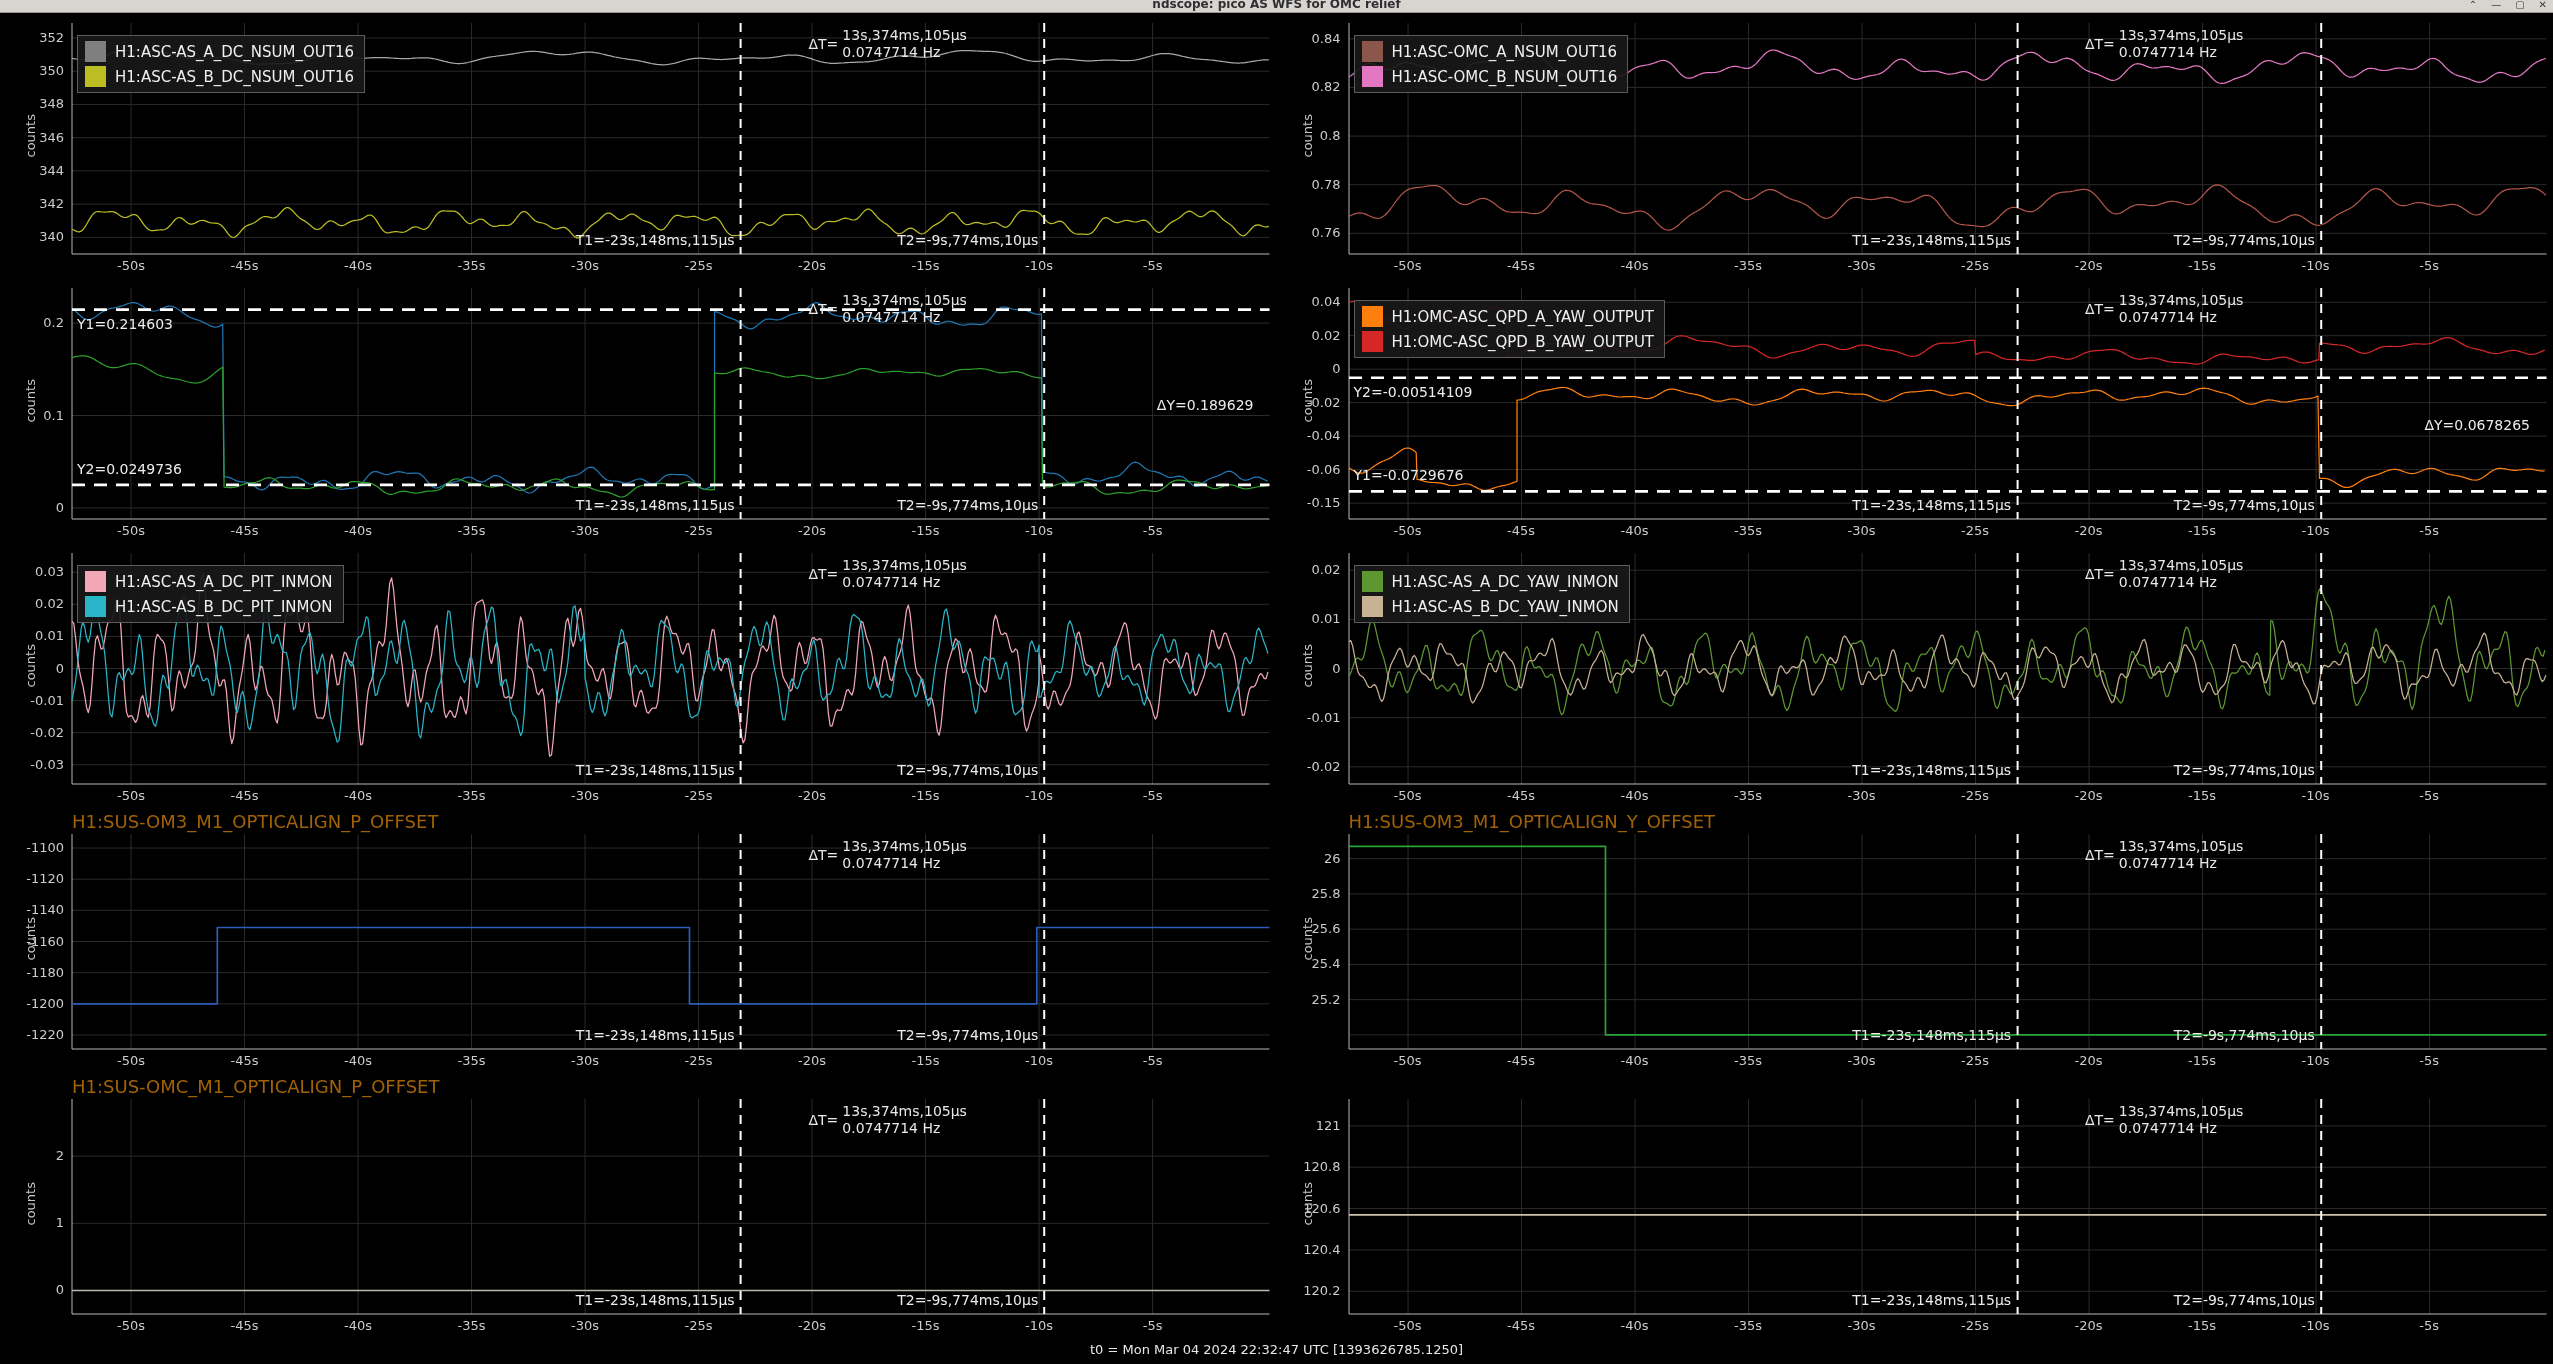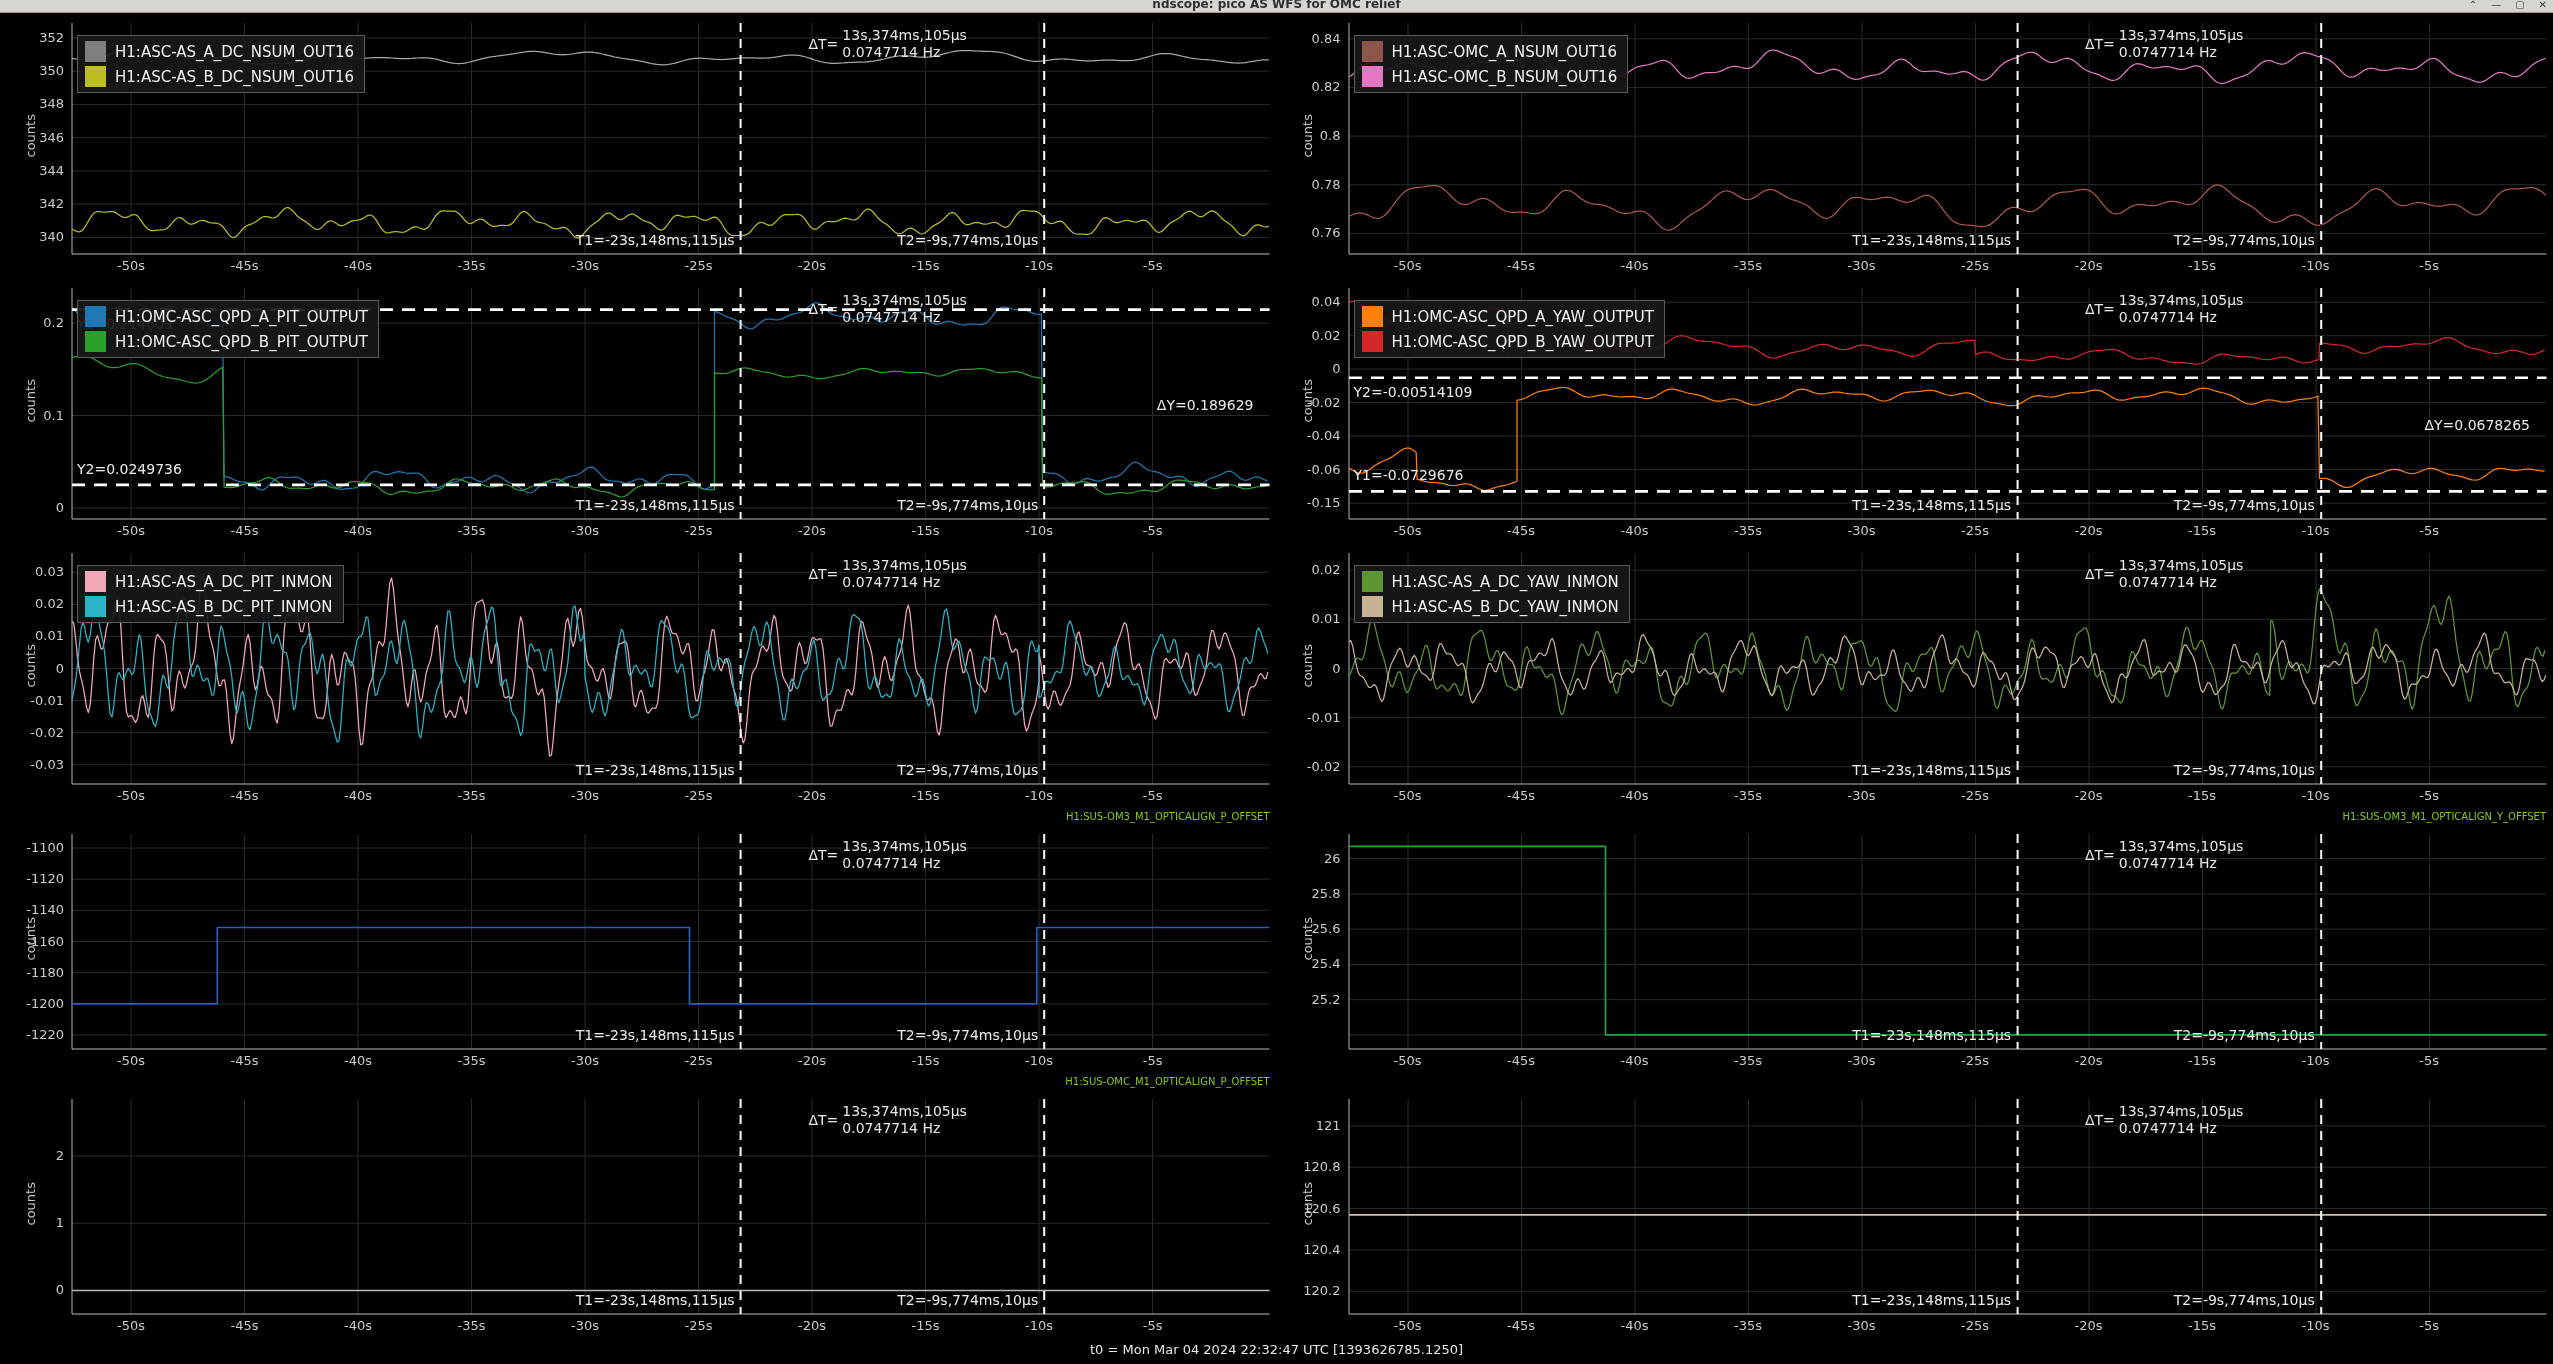--- a/index.html
+++ b/index.html
@@ -12,21 +12,21 @@
   #win-controls span{font-size:10px;color:#3a3a3a;line-height:13px;cursor:default;}
   #stage{position:absolute;left:0;top:0;width:2553px;height:1364px;}
   #statusbar{position:absolute;left:0;top:1338px;width:2553px;height:26px;background:#000;}
   #statusbar .t0{width:100%;text-align:center;font-size:13px;color:#e8e8e8;line-height:24px;}
   .plot-cell{position:absolute;background:#000;}
   .plot-cell svg{position:absolute;left:0;top:0;}
   .ovl{position:absolute;color:#cccccc;font-size:13px;white-space:nowrap;}
   .ytick{text-align:right;width:56px;line-height:14px;}
   .xtick{text-align:center;width:70px;line-height:14px;}
   .ylab{transform:rotate(-90deg);transform-origin:center;font-size:13px;color:#c8c8c8;}
-  .ptitle{text-align:right;color:#84cc16;font-size:10px;}
+  .ptitle{text-align:left;color:#a16207;font-size:18px;}
   .legend{position:absolute;background:rgba(24,24,24,0.92);border:1px solid #5c5c5c;
     padding:5px 10px 5px 7px;display:flex;flex-direction:column;gap:4px;z-index:5;}
   .legend-item{display:flex;align-items:center;gap:9px;}
   .legend-swatch{width:21px;height:21px;display:inline-block;}
   .legend-label{color:#f0f0f0;font-size:15px;}
   .dt-ann{display:flex;align-items:center;gap:4px;color:#e8e8e8;font-size:14px;z-index:4;}
   .dt-lines{display:flex;flex-direction:column;line-height:17px;}
   .cur-lab{color:#ececec;font-size:14px;z-index:4;}
   .right-align{text-align:right;}
 </style>
@@ -211,30 +211,20 @@
           <div class="dt-lines">
             <span>13s,374ms,105μs</span>
             <span>0.0747714 Hz</span>
           </div>
         </div>
         <div class="ovl cur-lab right-align" style="left: 476.6px; top: 219px; width: 258px;">T1=-23s,148ms,115μs</div>
         <div class="ovl cur-lab right-align" style="left: 780.211px; top: 219px; width: 258px;">T2=-9s,774ms,10μs</div>
         <div class="ovl cur-lab" style="left: 77px; top: 37.6188px;">Y1=0.214603</div>
         <div class="ovl cur-lab" style="left: 77px; top: 182.836px;">Y2=0.0249736</div>
         <div class="ovl cur-lab right-align" style="left: 1053.5px; top: 118.57px; width: 200px;">ΔY=0.189629</div>
-        <div class="legend" style="left: 77px; top: 22px;">
-          <div class="legend-item">
-            <span class="legend-swatch" style="background: rgb(31, 119, 180);"></span>
-            <span class="legend-label">H1:OMC-ASC_QPD_A_PIT_OUTPUT</span>
-          </div>
-          <div class="legend-item">
-            <span class="legend-swatch" style="background: rgb(44, 160, 44);"></span>
-            <span class="legend-label">H1:OMC-ASC_QPD_B_PIT_OUTPUT</span>
-          </div>
-        </div>
       </div>
       <div class="plot-cell" style="left: 1276.5px; top: 278px; width: 1276.5px; height: 265px;">
         <svg width="1276.5" height="265" viewBox="0 0 1276.5 265">
           <line x1="131.0236966824645" y1="10" x2="131.0236966824645" y2="241" stroke="#2b2b2b" stroke-width="1"></line>
           <line x1="244.5308056872038" y1="10" x2="244.5308056872038" y2="241" stroke="#2b2b2b" stroke-width="1"></line>
           <line x1="358.0379146919432" y1="10" x2="358.0379146919432" y2="241" stroke="#2b2b2b" stroke-width="1"></line>
           <line x1="471.54502369668245" y1="10" x2="471.54502369668245" y2="241" stroke="#2b2b2b" stroke-width="1"></line>
           <line x1="585.0521327014219" y1="10" x2="585.0521327014219" y2="241" stroke="#2b2b2b" stroke-width="1"></line>
           <line x1="698.5592417061612" y1="10" x2="698.5592417061612" y2="241" stroke="#2b2b2b" stroke-width="1"></line>
           <line x1="812.0663507109006" y1="10" x2="812.0663507109006" y2="241" stroke="#2b2b2b" stroke-width="1"></line>

